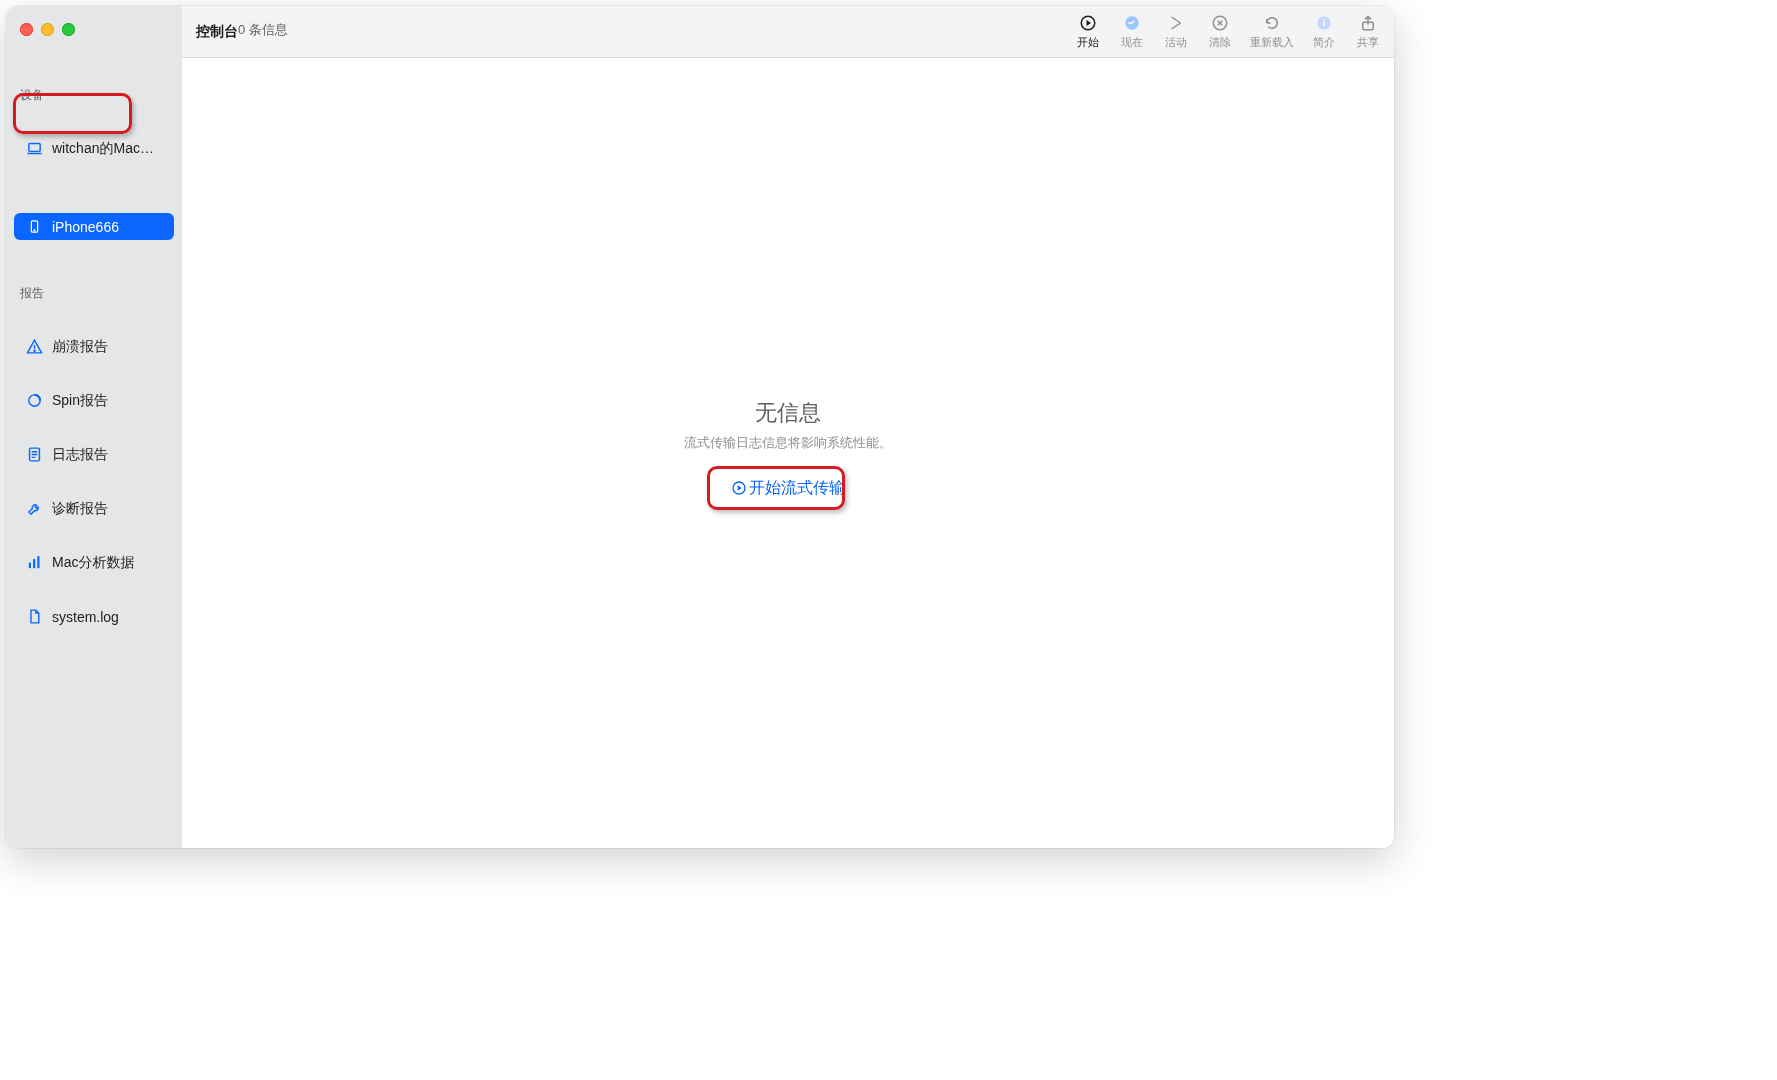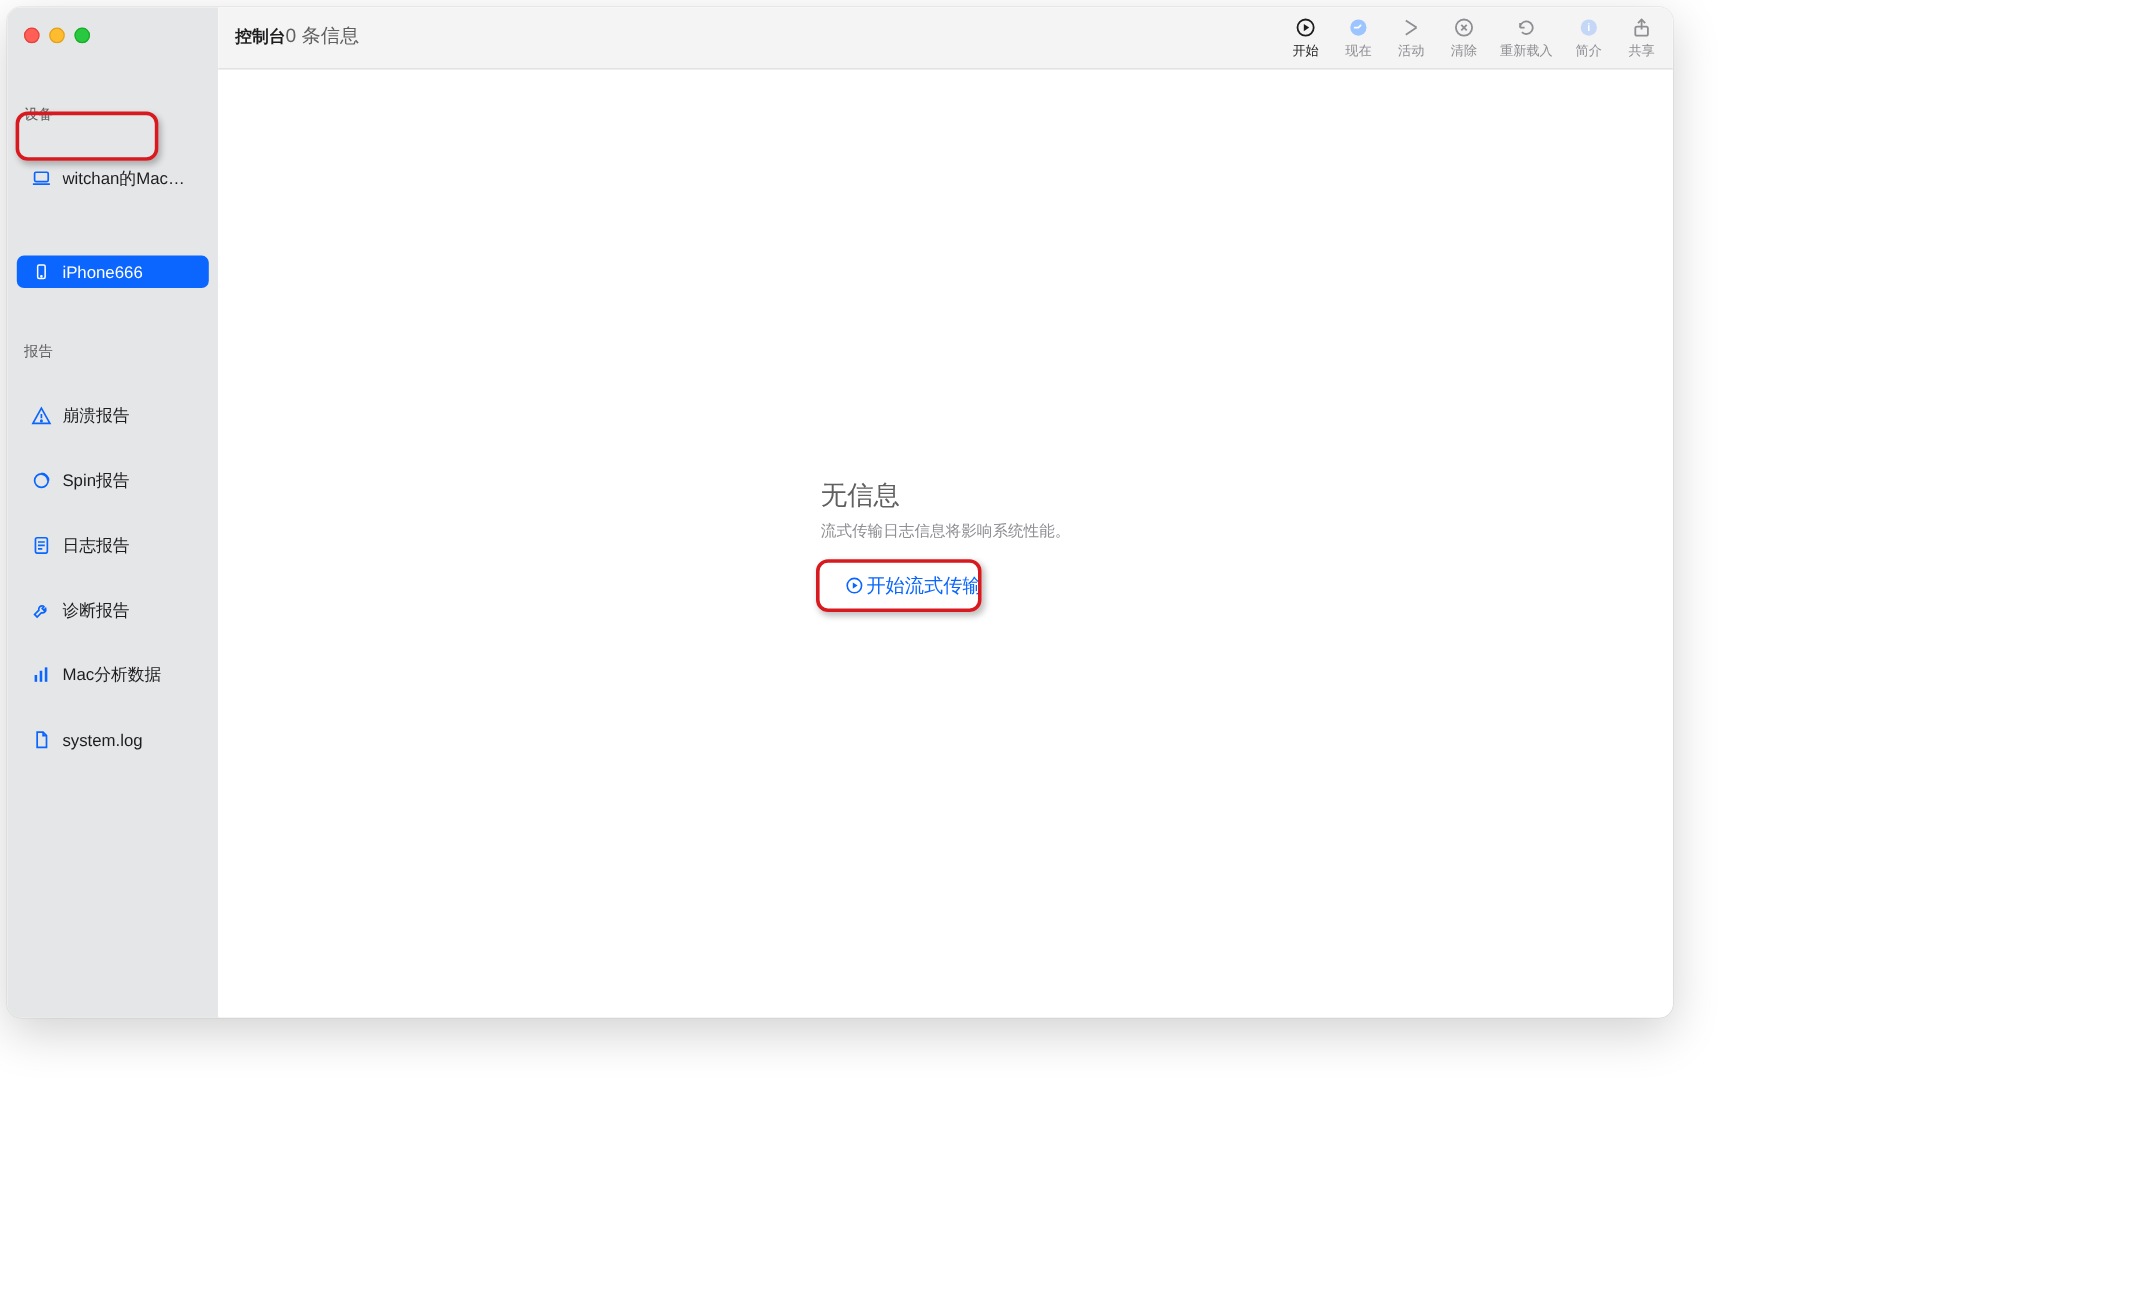--- a/index.html
+++ b/index.html
@@ -51,21 +51,21 @@
   .hl-sidebar { left:7px; top:87px; width:119px; height:41px; }
 
   
   .main { flex:1; display:flex; flex-direction:column; background:#fff; }
   .toolbar {
     height:52px; background:var(--bg-window); border-bottom:1px solid var(--divider);
     display:flex; align-items:center; padding:0 10px 0 14px; gap:12px;
   }
   .title-block { display:flex; flex-direction:row; line-height:1.15; margin-right:auto; }
   .title-block .t1 { font-size:14px; font-weight:600; color:var(--text-primary); }
-  .title-block .t2 { font-size:16px; color:var(--text-secondary); }
+  .title-block .t2 { font-size:13px; color:var(--text-secondary); }
   .tb-btn { width:32px; display:flex; flex-direction:column; align-items:center; gap:2px; color:var(--text-dim); cursor:default; }
   .tb-btn.active { color:var(--text-primary); }
   .tb-btn .tb-ic { height:20px; display:flex; align-items:center; justify-content:center; }
   .tb-btn .tb-label { font-size:11px; }
   .tb-btn.wide { width:48px; }
   .tb-btn.info .tb-ic svg circle.bg { fill:#0a66ff33; }
   .search {
     width:310px; height:26px; border:1px solid var(--search-border); border-radius:6px;
     background:#fafafa; display:flex; align-items:center; gap:6px; padding:0 8px; margin-left:6px;
   }
@@ -74,21 +74,21 @@
 
   .filterbar {
     height:26px; background:var(--bg-window); border-bottom:1px solid var(--divider);
     display:flex; align-items:center; gap:10px; padding:0 12px;
   }
   .fb-ic { width:18px; height:18px; display:flex; align-items:center; justify-content:center; color:var(--text-dim); }
   .pill { background:var(--pill-bg); border-radius:5px; padding:2px 10px; font-size:12px; color:var(--text-primary); }
   .pill.plain { background:transparent; color:var(--text-secondary); }
 
   .content { flex:1; display:flex; align-items:center; justify-content:center; background:#fff; }
-  .empty { text-align:left; }
+  .empty { text-align:center; }
   .empty h2 { margin:0 0 6px; font-size:22px; font-weight:500; color:var(--text-secondary); }
   .empty p { margin:0 0 16px; font-size:13px; color:var(--text-dim); }
   .start-stream-wrap { position:relative; display:inline-block; }
   .stream-btn { display:flex; align-items:center; justify-content:center; gap:2px; font-size:16px; color:var(--text-link); padding:10px 20px; cursor:pointer; }
   .hl-stream { left:-4px; top:-2px; width:138px; height:44px; }
 
   
   svg { display:block; }
 </style>
 </head>

